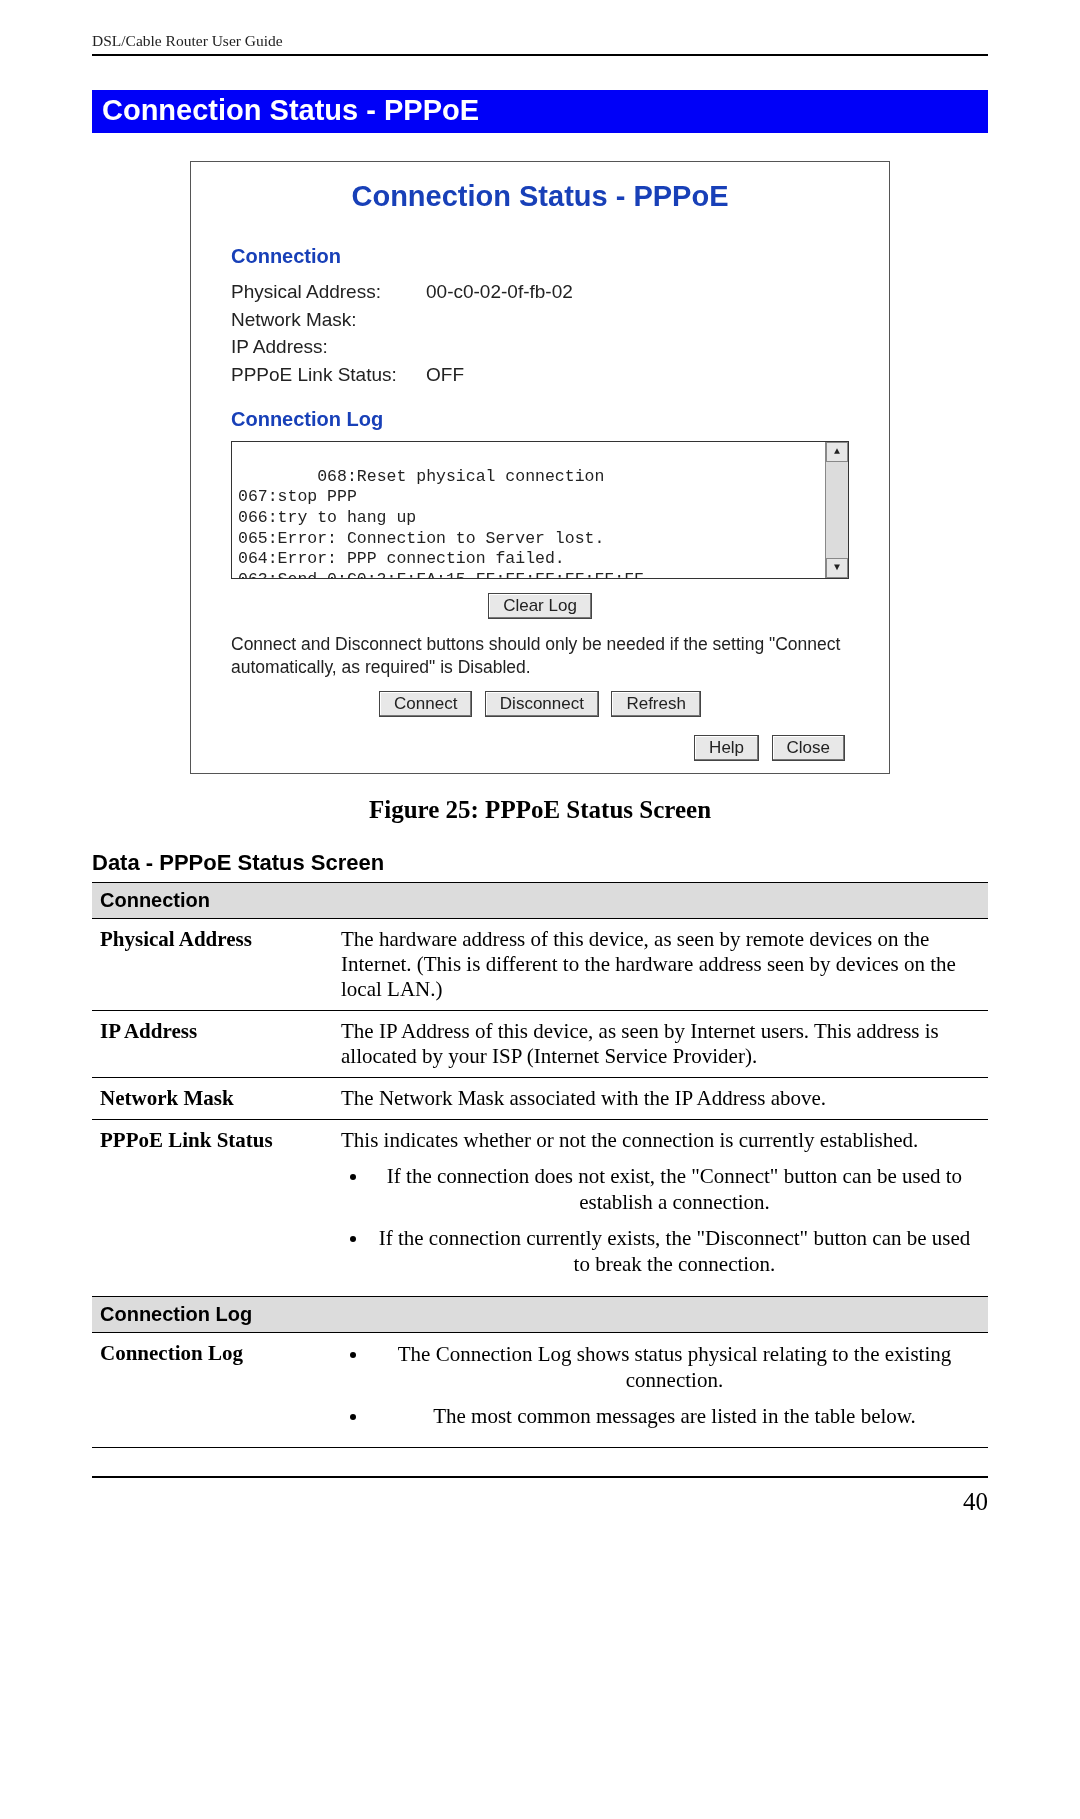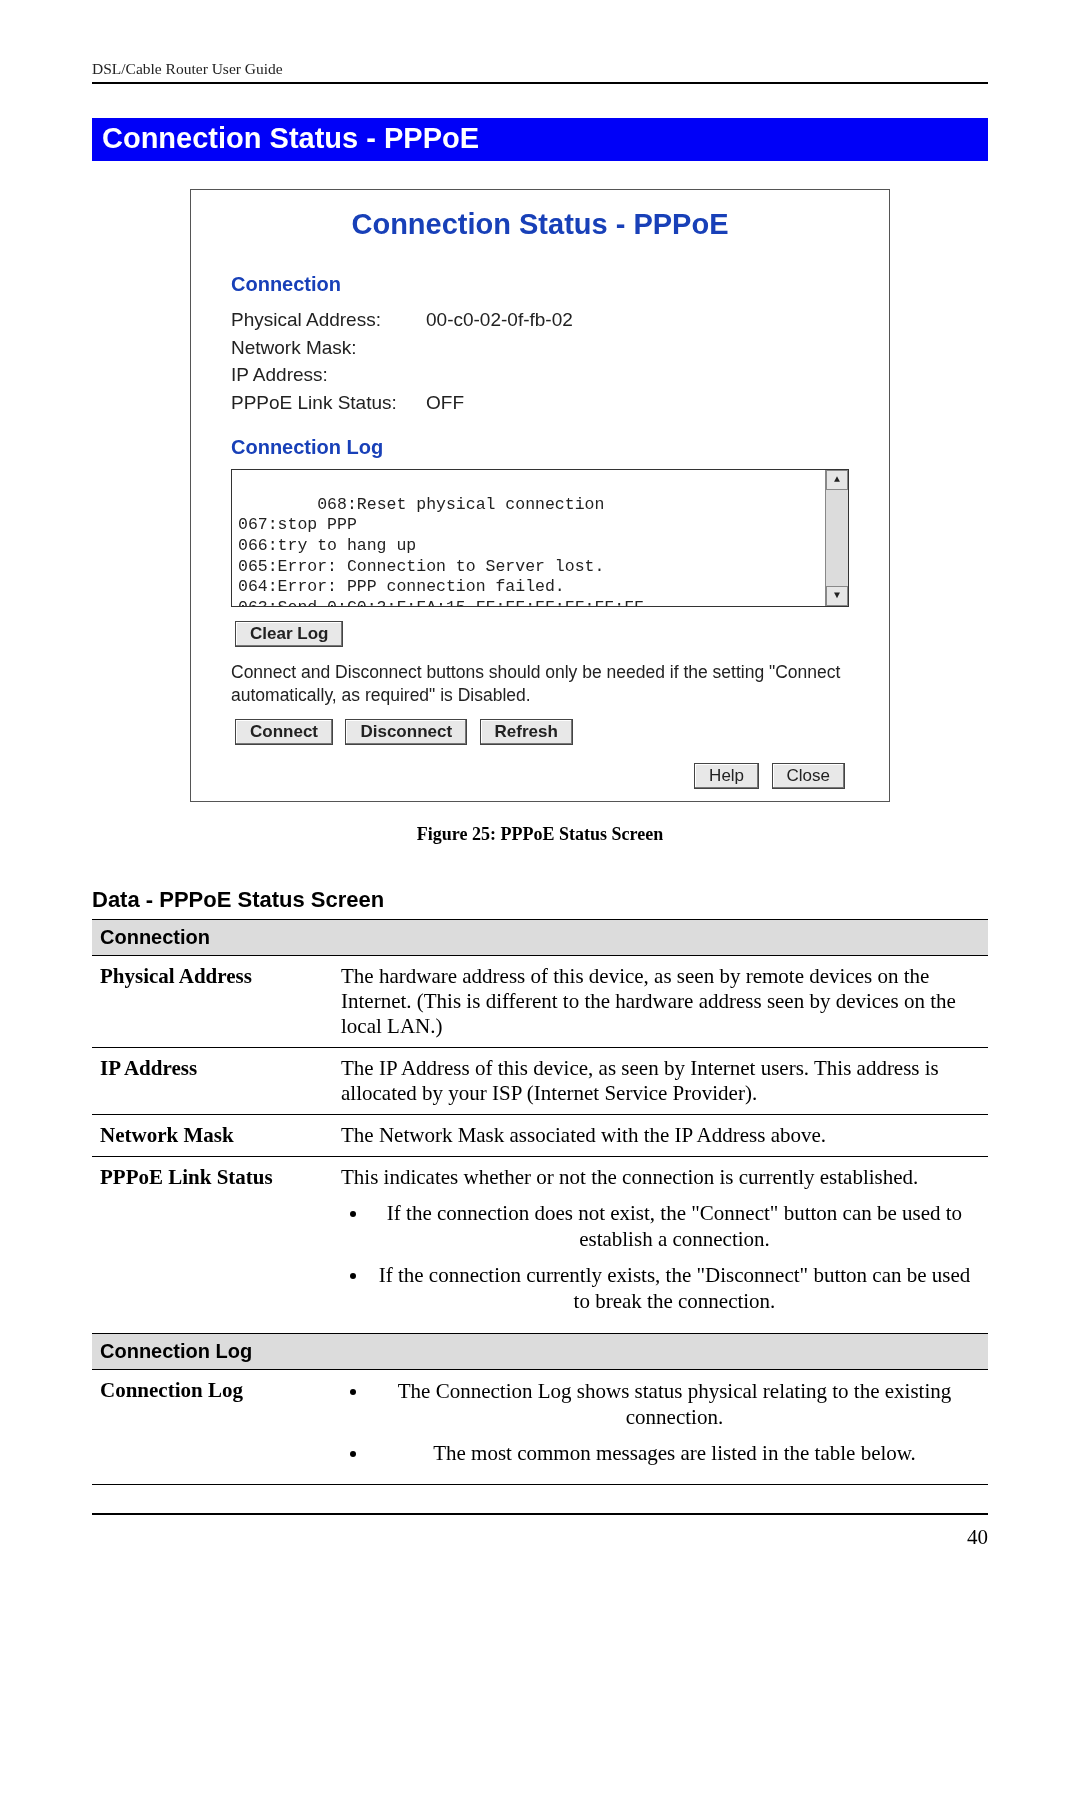--- a/index.html
+++ b/index.html
@@ -4,21 +4,21 @@
 <style>
   body {
     margin: 0;
     padding: 0;
     background: #fff;
     font-family: "Times New Roman", Times, serif;
     color: #000;
     width: 1080px;
   }
   .page {
-    padding: 60px 92px 50px 92px;
+    padding: 32px 92px 50px 92px;
   }
   .running-head {
     font-family: "Times New Roman", Times, serif;
     font-size: 15.5px;
     color: #222;
     border-bottom: 2px solid #000;
     padding-bottom: 4px;
     margin-bottom: 34px;
   }
   .banner {
@@ -88,21 +88,21 @@
   }
   .sb-btn {
     height: 20px;
     background: #e6e6e6;
     border: 1px solid #888;
     box-sizing: border-box;
     display: flex; align-items: center; justify-content: center;
     font-size: 10px;
   }
   .sb-track { flex: 1; }
-  .btnrow { text-align: left; margin: 0 0 14px 0; font-weight: bold; }
+  .btnrow { text-align: center; margin: 0 0 14px 0; }
   .winbtn {
     display: inline-block;
     font-family: Arial, Helvetica, sans-serif;
     font-size: 17px;
     background: #e8e8e8;
     border: 1px solid #444;
     box-shadow: inset -1px -1px 0 #777, inset 1px 1px 0 #fff;
     padding: 2px 14px;
     margin: 0 4px;
   }
@@ -111,23 +111,23 @@
     line-height: 1.3;
     margin-bottom: 12px;
   }
   .btnrow-right {
     text-align: right;
     margin-top: 18px;
   }
   .fig-caption {
     font-family: "Times New Roman", Times, serif;
     font-weight: bold;
-    font-size: 18px;
+    font-size: 25px;
     text-align: center;
-    margin-bottom: 42px;
+    margin-bottom: 26px;
   }
   .subhead {
     font-family: Arial, Helvetica, sans-serif;
     font-weight: bold;
     font-size: 22px;
     margin: 0 0 6px 0;
   }
   table.data {
     width: 100%;
     border-collapse: collapse;
@@ -159,21 +159,21 @@
   }
   table.data li {
     margin-bottom: 10px;
     line-height: 1.25;
   }
   .page-num {
     border-top: 2px solid #000;
     margin-top: 28px;
     padding-top: 10px;
     text-align: right;
-    font-size: 21px;
+    font-size: 25px;
   }
 </style>
 </head>
 <body>
 
 <div class="page">
 
   <div class="running-head">DSL/Cable Router User Guide</div>
 
   <div class="banner">Connection Status - PPPoE</div>

